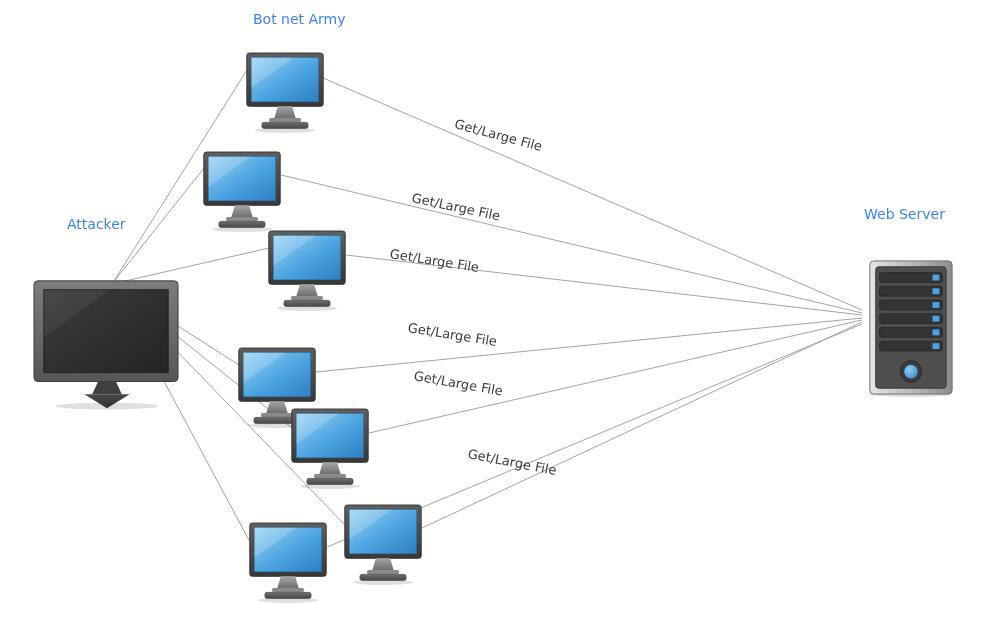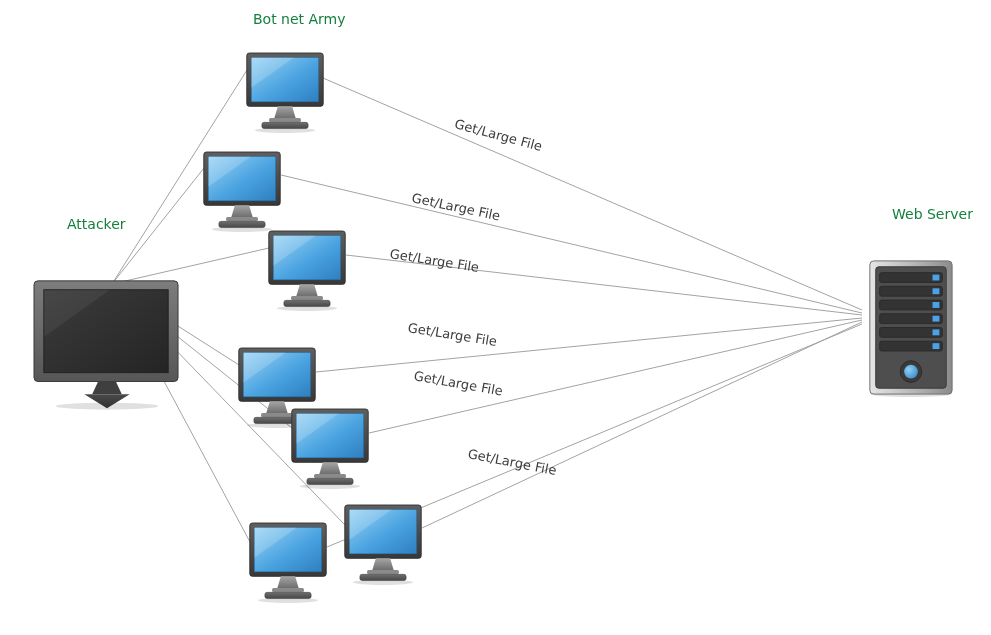--- a/index.html
+++ b/index.html
@@ -23,21 +23,21 @@
   .links line {
     stroke: #a3a3a3;
     stroke-width: 1;
   }
   .node {
     position: absolute;
   }
   .node svg { display: block; }
   .diagram-label {
     position: absolute;
-    color: #15803d;
+    color: #3b82f6;
     font-size: 14px;
     white-space: nowrap;
   }
   .edge-label {
     position: absolute;
     color: #3c3c3c;
     font-size: 13px;
     white-space: nowrap;
     transform-origin: left center;
   }
@@ -188,21 +188,21 @@
       <rect x="73" y="75" width="7" height="6" fill="#4aa3e8"></rect>
       <rect x="19" y="87" width="64" height="10" rx="2" fill="#333333" stroke="#2b2b2b"></rect>
       <rect x="73" y="89" width="7" height="6" fill="#4aa3e8"></rect>
       <circle cx="51" cy="118" r="11" fill="#3a3a3a" stroke="#2b2b2b"></circle>
       <circle cx="51" cy="118" r="7" fill="url(#ledGrad)"></circle>
     </svg>
   </div>
 
   <div class="diagram-label" style="left:253px; top:11px;">Bot net Army</div>
   <div class="diagram-label" style="left:67px; top:216px;">Attacker</div>
-  <div class="diagram-label" style="left:864px; top:206px;margin-left:28px;">Web Server</div>
+  <div class="diagram-label" style="left:864px; top:206px;">Web Server</div>
 
   <div class="edge-label" style="left:455px; top:116px; transform:rotate(15deg);">Get/Large File</div>
   <div class="edge-label" style="left:412px; top:190px; transform:rotate(12deg);">Get/Large File</div>
   <div class="edge-label" style="left:390px; top:246px; transform:rotate(9deg);">Get/Large File</div>
   <div class="edge-label" style="left:408px; top:320px; transform:rotate(9deg);">Get/Large File</div>
   <div class="edge-label" style="left:414px; top:368px; transform:rotate(10deg);">Get/Large File</div>
   <div class="edge-label" style="left:468px; top:446px; transform:rotate(11deg);">Get/Large File</div>
 
 </div>
 

